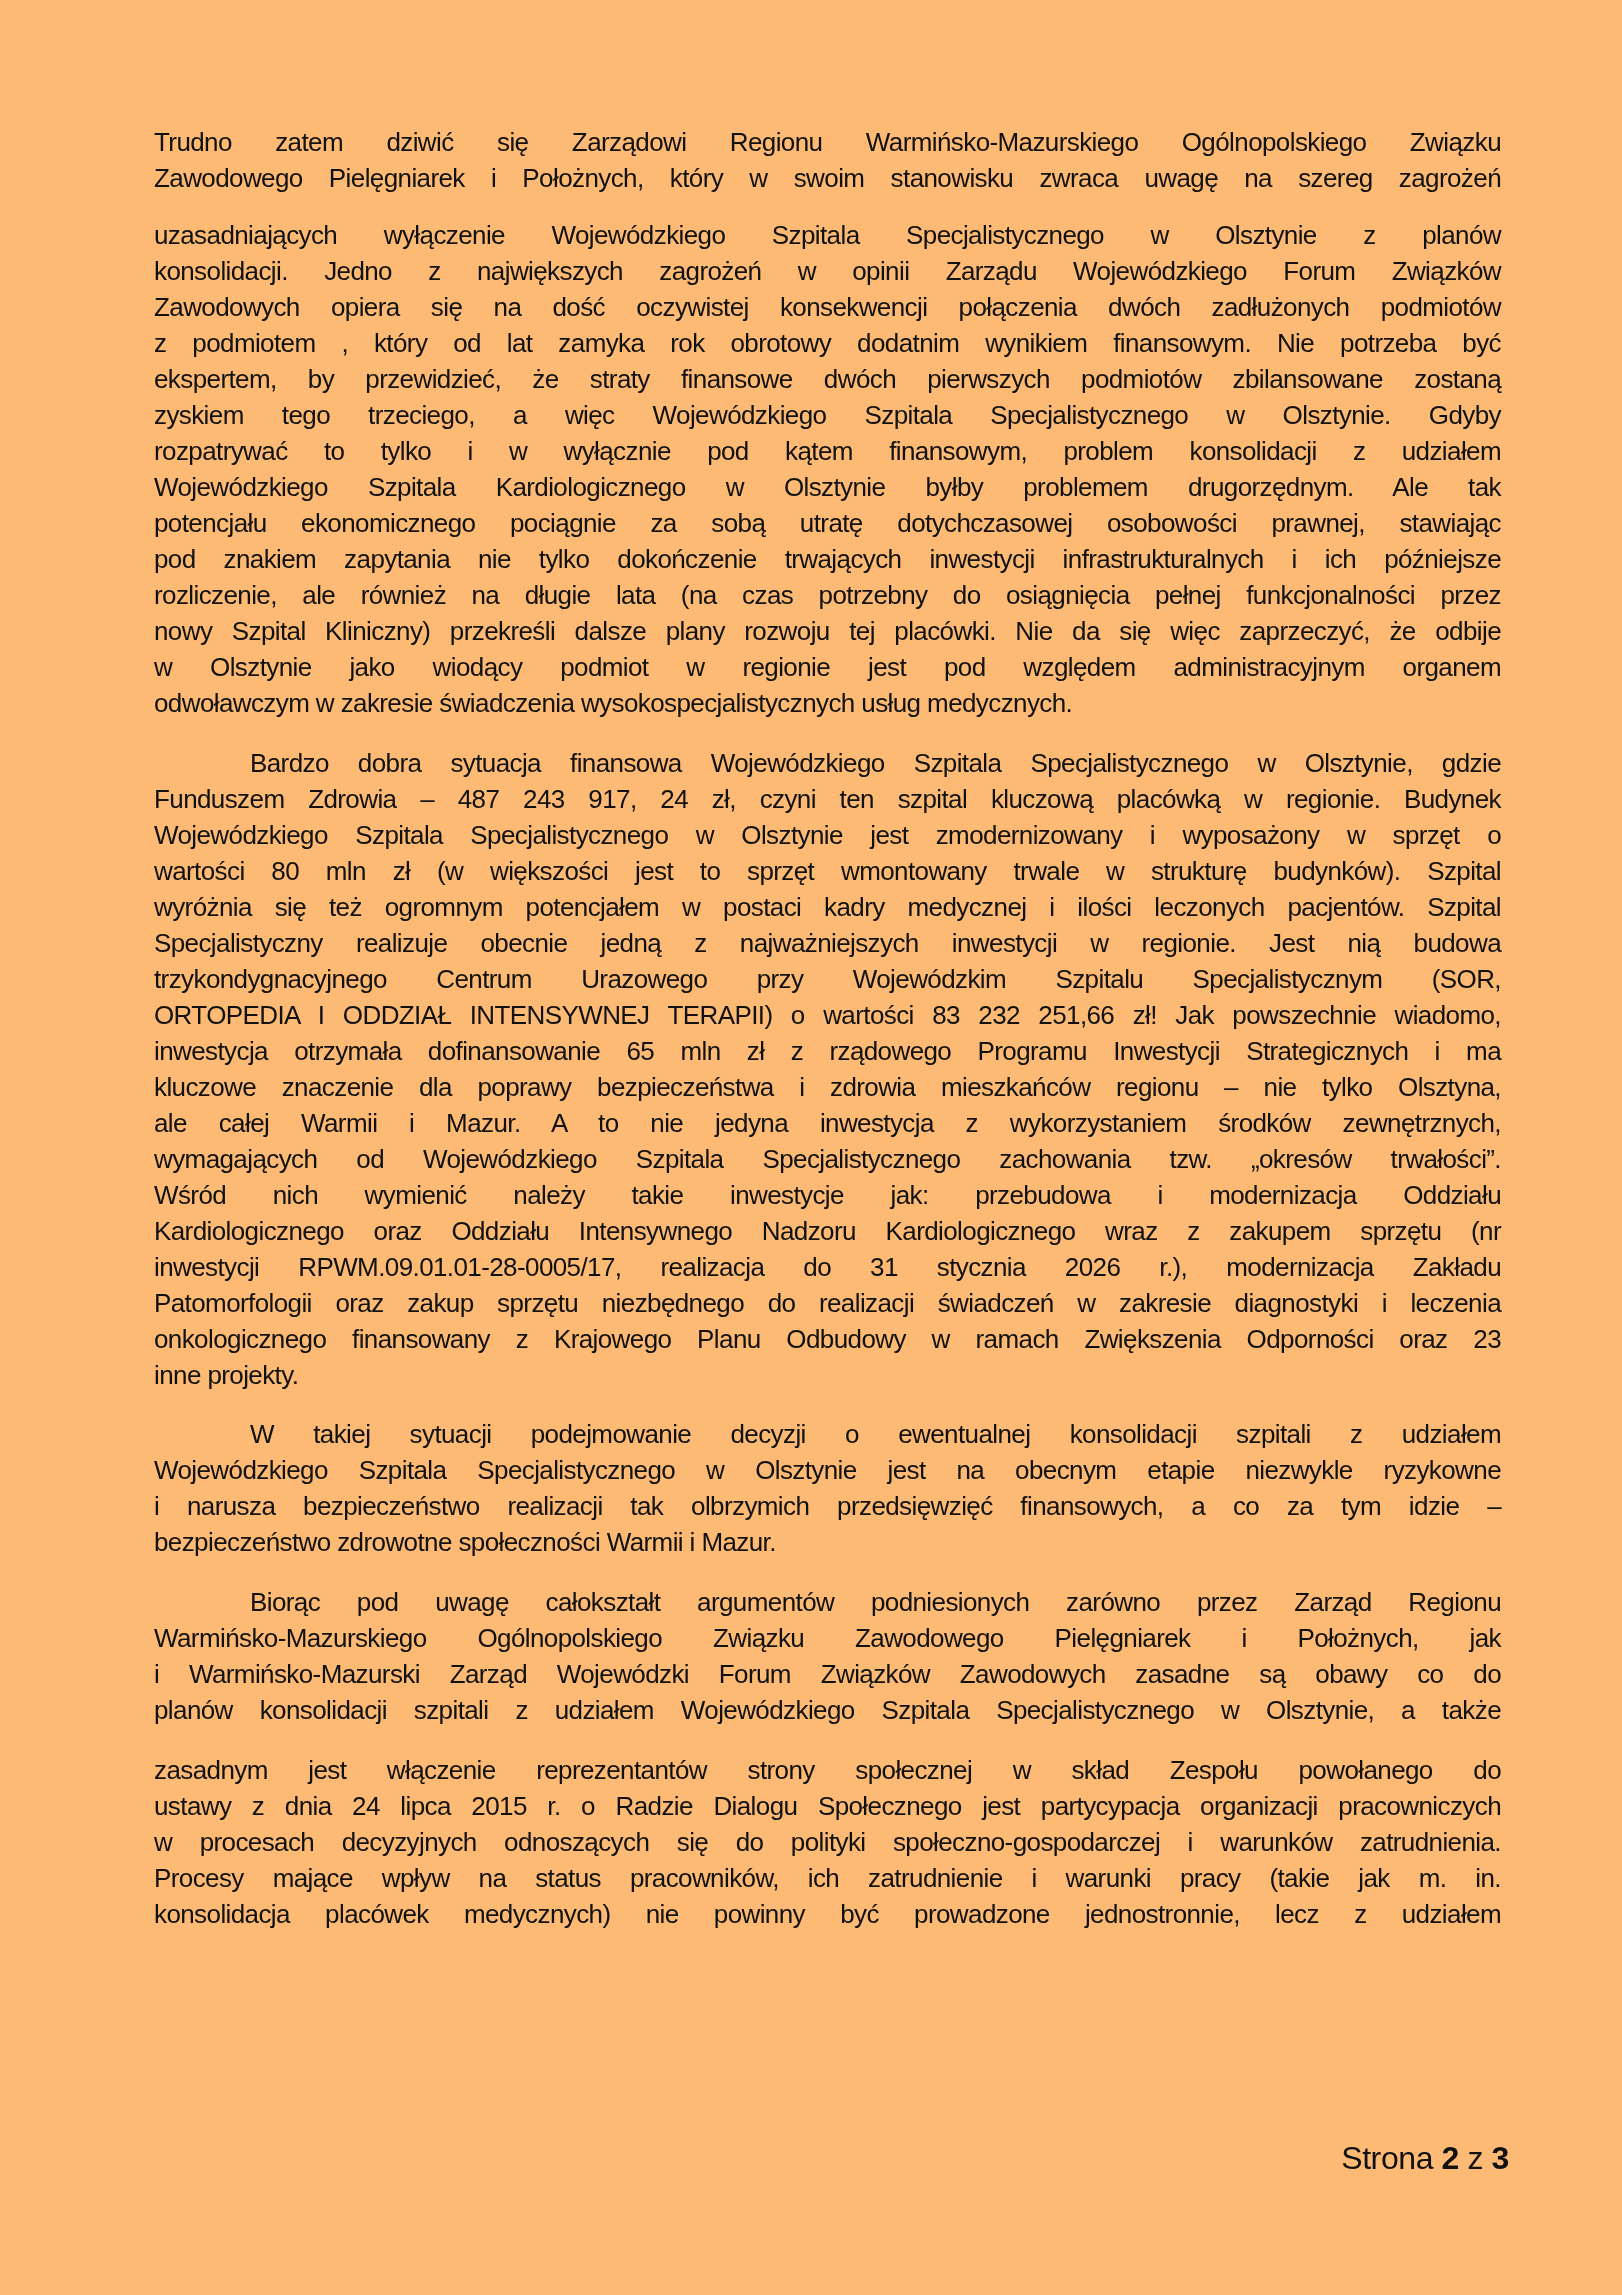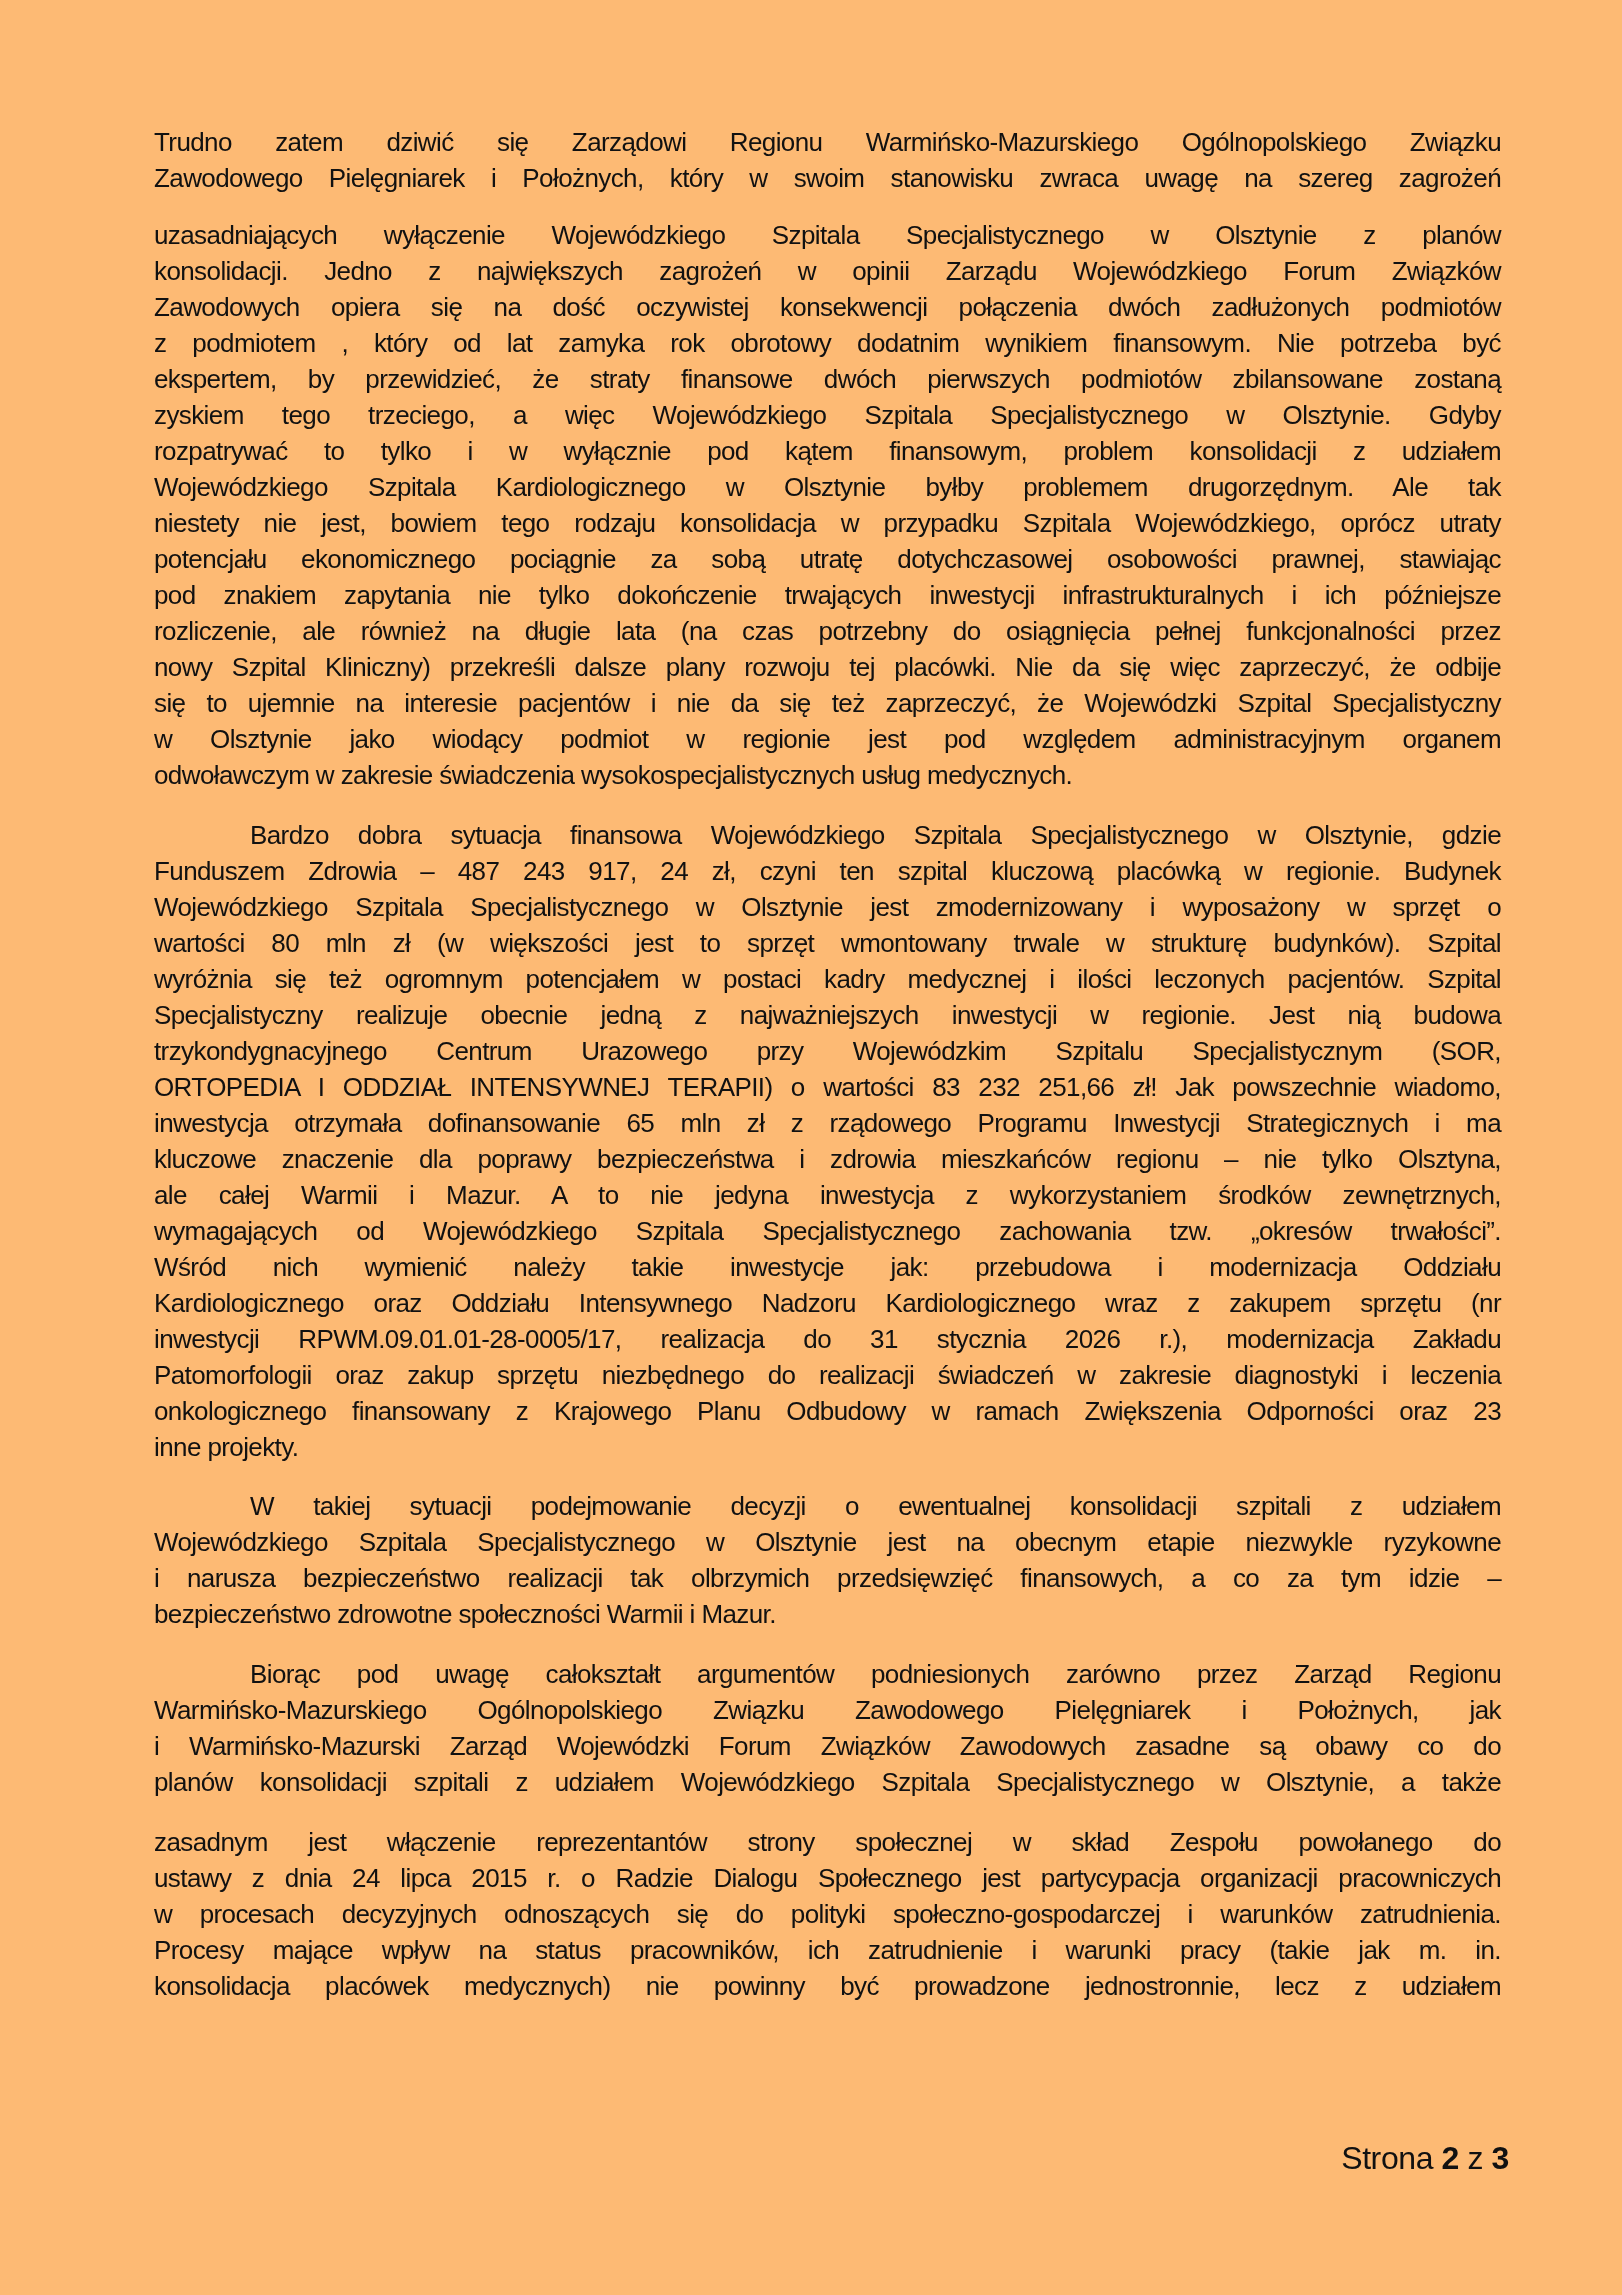--- a/index.html
+++ b/index.html
@@ -71,26 +71,24 @@
         <span class="line" style="white-space: normal;">Trudno zatem dziwić się Zarządowi Regionu Warmińsko-Mazurskiego Ogólnopolskiego Związku</span>
         <span class="line" style="white-space: normal;">Zawodowego Pielęgniarek i Położnych, który w swoim stanowisku zwraca uwagę na szereg zagrożeń</span>
         <span class="line" style="white-space: normal; margin-top: 21px;">uzasadniających wyłączenie Wojewódzkiego Szpitala Specjalistycznego w Olsztynie z planów</span>
         <span class="line" style="white-space: normal;">konsolidacji. Jedno z największych zagrożeń w opinii Zarządu Wojewódzkiego Forum Związków</span>
         <span class="line" style="white-space: normal;">Zawodowych opiera się na dość oczywistej konsekwencji połączenia dwóch zadłużonych podmiotów</span>
         <span class="line" style="white-space: normal;">z podmiotem , który od lat zamyka rok obrotowy dodatnim wynikiem finansowym. Nie potrzeba być</span>
         <span class="line" style="white-space: normal;">ekspertem, by przewidzieć, że straty finansowe dwóch pierwszych podmiotów zbilansowane zostaną</span>
         <span class="line" style="white-space: normal;">zyskiem tego trzeciego, a więc Wojewódzkiego Szpitala Specjalistycznego w Olsztynie. Gdyby</span>
         <span class="line" style="white-space: normal;">rozpatrywać to tylko i w wyłącznie pod kątem finansowym, problem konsolidacji z udziałem</span>
         <span class="line" style="white-space: normal;">Wojewódzkiego Szpitala Kardiologicznego w Olsztynie byłby problemem drugorzędnym. Ale tak</span>
-        <span class="line" style="white-space: normal;">niestety nie jest, bowiem tego rodzaju konsolidacja w przypadku Szpitala Wojewódzkiego, oprócz utraty</span>
         <span class="line" style="white-space: normal;">potencjału ekonomicznego pociągnie za sobą utratę dotychczasowej osobowości prawnej, stawiając</span>
         <span class="line" style="white-space: normal;">pod znakiem zapytania nie tylko dokończenie trwających inwestycji infrastrukturalnych i ich późniejsze</span>
         <span class="line" style="white-space: normal;">rozliczenie, ale również na długie lata (na czas potrzebny do osiągnięcia pełnej funkcjonalności przez</span>
         <span class="line" style="white-space: normal;">nowy Szpital Kliniczny) przekreśli dalsze plany rozwoju tej placówki. Nie da się więc zaprzeczyć, że odbije</span>
-        <span class="line" style="white-space: normal;">się to ujemnie na interesie pacjentów i nie da się też zaprzeczyć, że Wojewódzki Szpital Specjalistyczny</span>
         <span class="line" style="white-space: normal;">w Olsztynie jako wiodący podmiot w regionie jest pod względem administracyjnym organem</span>
         <span class="line last" style="white-space: nowrap;">odwoławczym w zakresie świadczenia wysokospecjalistycznych usług medycznych.</span>
       </div>
       <div class="para">
         <span class="line indent" style="white-space: normal;">Bardzo dobra sytuacja finansowa Wojewódzkiego Szpitala Specjalistycznego w Olsztynie, gdzie</span>
         <span class="line" style="white-space: normal;">Funduszem Zdrowia – 487 243 917, 24 zł, czyni ten szpital kluczową placówką w regionie. Budynek</span>
         <span class="line" style="white-space: normal;">Wojewódzkiego Szpitala Specjalistycznego w Olsztynie jest zmodernizowany i wyposażony w sprzęt o</span>
         <span class="line" style="white-space: normal;">wartości 80 mln zł (w większości jest to sprzęt wmontowany trwale w strukturę budynków). Szpital</span>
         <span class="line" style="white-space: normal;">wyróżnia się też ogromnym potencjałem w postaci kadry medycznej i ilości leczonych pacjentów. Szpital</span>
         <span class="line" style="white-space: normal;">Specjalistyczny realizuje obecnie jedną z najważniejszych inwestycji w regionie. Jest nią budowa</span>

